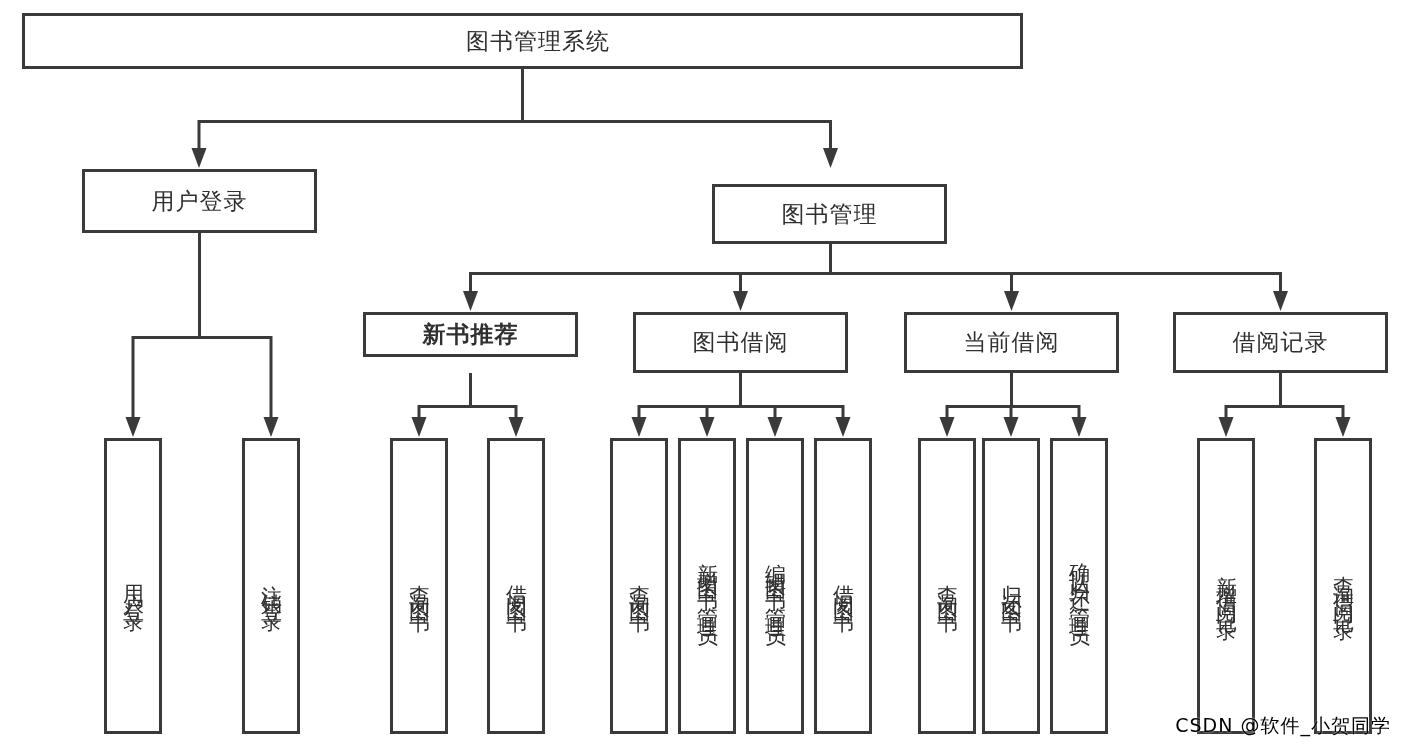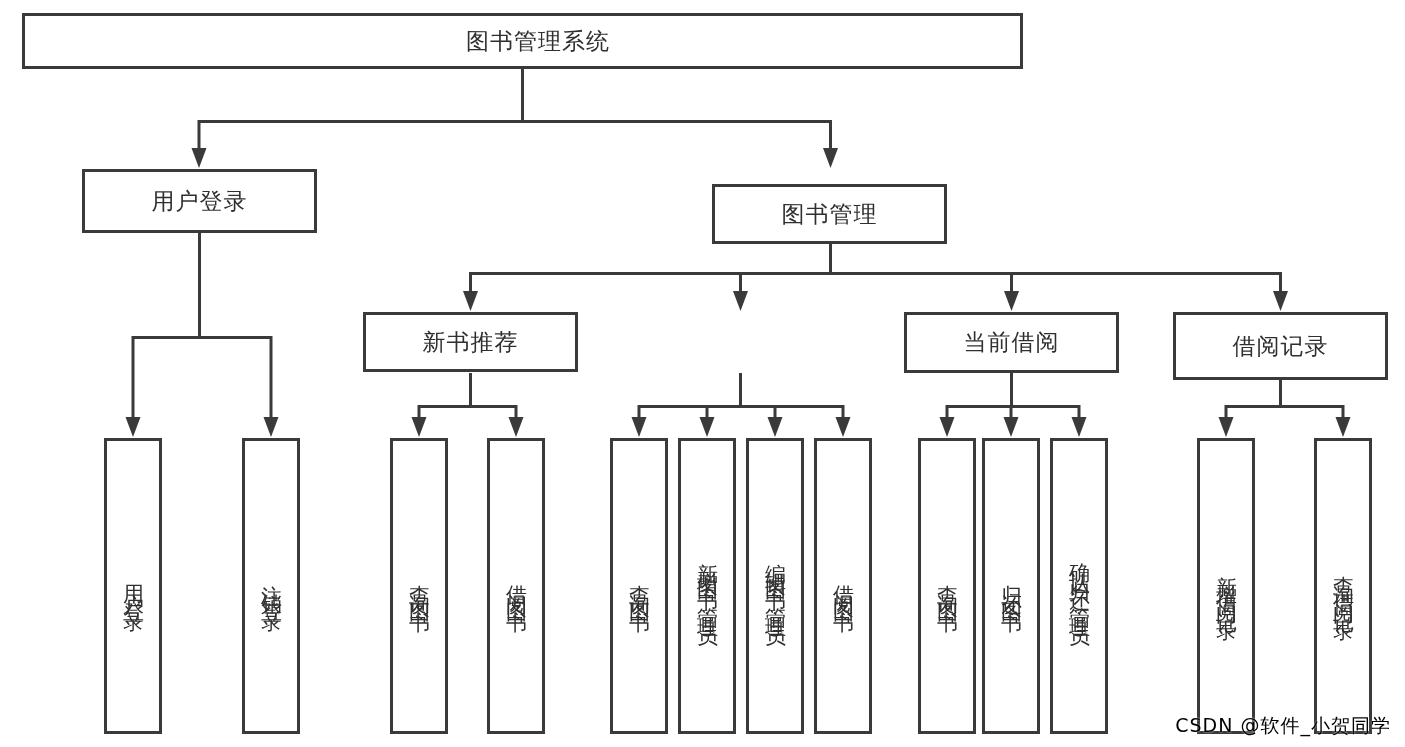--- a/index.html
+++ b/index.html
@@ -37,24 +37,24 @@
     width: 58px;
     height: 296px;
     line-height: 1;
   }
   
   #n-root        { left: 22px;  top: 13px;  width: 1001px; height: 56px; padding-left: 31px; }
   
   #n-user-login  { left: 82px;  top: 169px; width: 235px; height: 64px; }
   #n-book-mgmt   { left: 712px; top: 184px; width: 235px; height: 60px; }
   
-  #n-new-rec     { left: 363px;  top: 312px; width: 215px; height: 60px; }
+  #n-new-rec     { left: 363px;  top: 312px; width: 215px; height: 45px; font-weight: bold; }
   #n-borrow      { left: 633px;  top: 312px; width: 215px; height: 61px; }
   #n-current     { left: 904px;  top: 312px; width: 215px; height: 61px; text-align: center; }
-  #n-record      { left: 1173px; top: 312px; width: 215px; height: 68px; }
+  #n-record      { left: 1173px; top: 312px; width: 215px; height: 61px; }
   
   #l-1a { left: 104px; }  #l-1b { left: 242px; }
   #l-2a { left: 390px; }  #l-2b { left: 487px; }
   #l-3a { left: 610px; }  #l-3b { left: 678px; }
   #l-3c { left: 746px; }  #l-3d { left: 814px; }
   #l-4a { left: 918px; }  #l-4b { left: 982px; }
   #l-4c { left: 1050px; }
   #l-5a { left: 1197px; } #l-5b { left: 1314px; }
 
   .watermark {
@@ -142,20 +142,23 @@
   <div class="hbox" id="n-user-login">
     <span>用户登录</span>
   </div>
   <div class="hbox" id="n-book-mgmt">
     <span>图书管理</span>
   </div>
 
   <div class="hbox" id="n-new-rec">
     <span>新书推荐</span>
   </div>
+  <div class="hbox" id="n-borrow">
+    <span>图书借阅</span>
+  </div>
   <div class="hbox" id="n-current">
     <span>当前借阅</span>
   </div>
   <div class="hbox" id="n-record">
     <span>借阅记录</span>
   </div>
 
   <div class="vbox" id="l-1a">
     <span>用户登录</span>
   </div>

